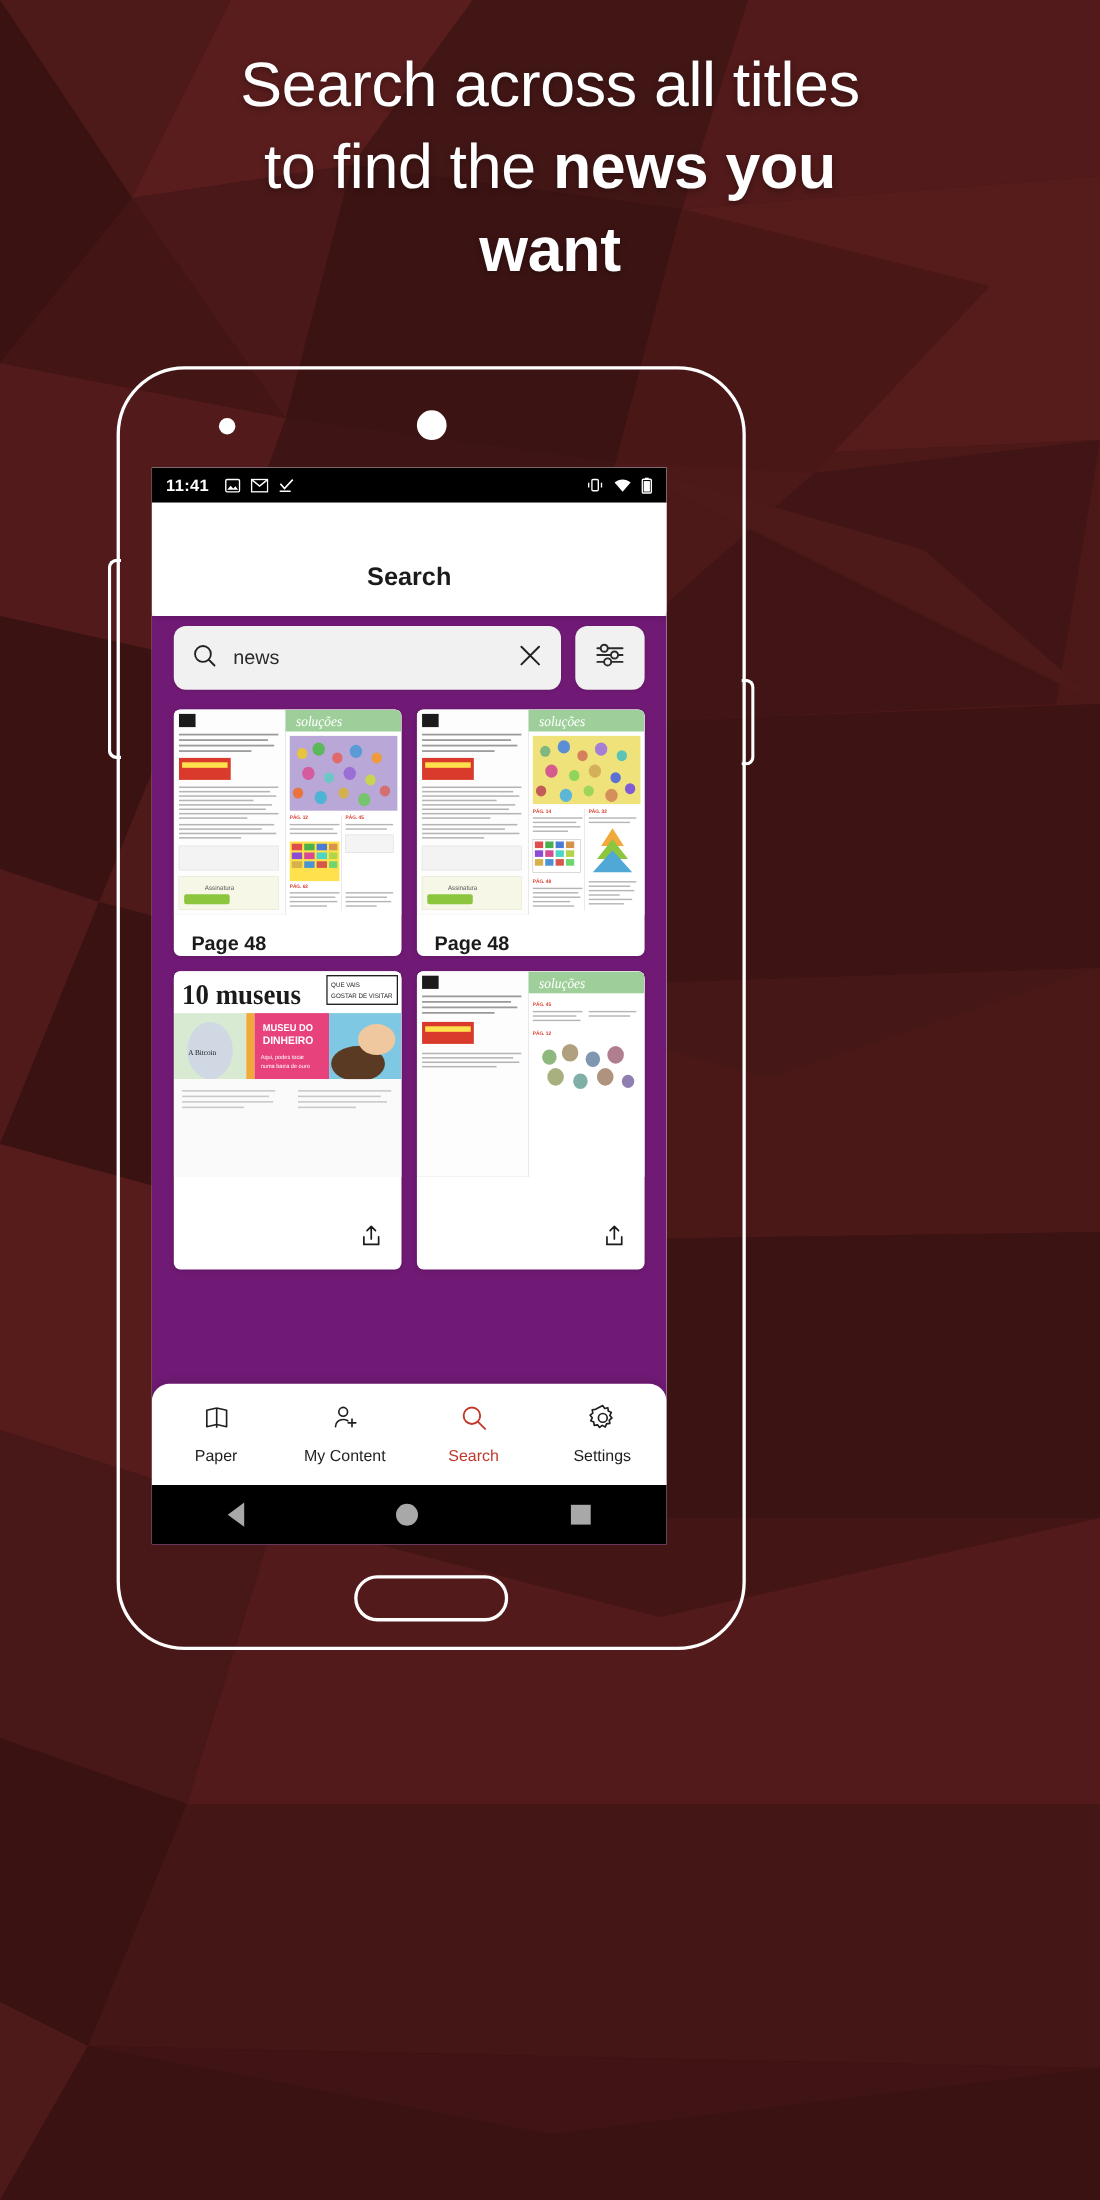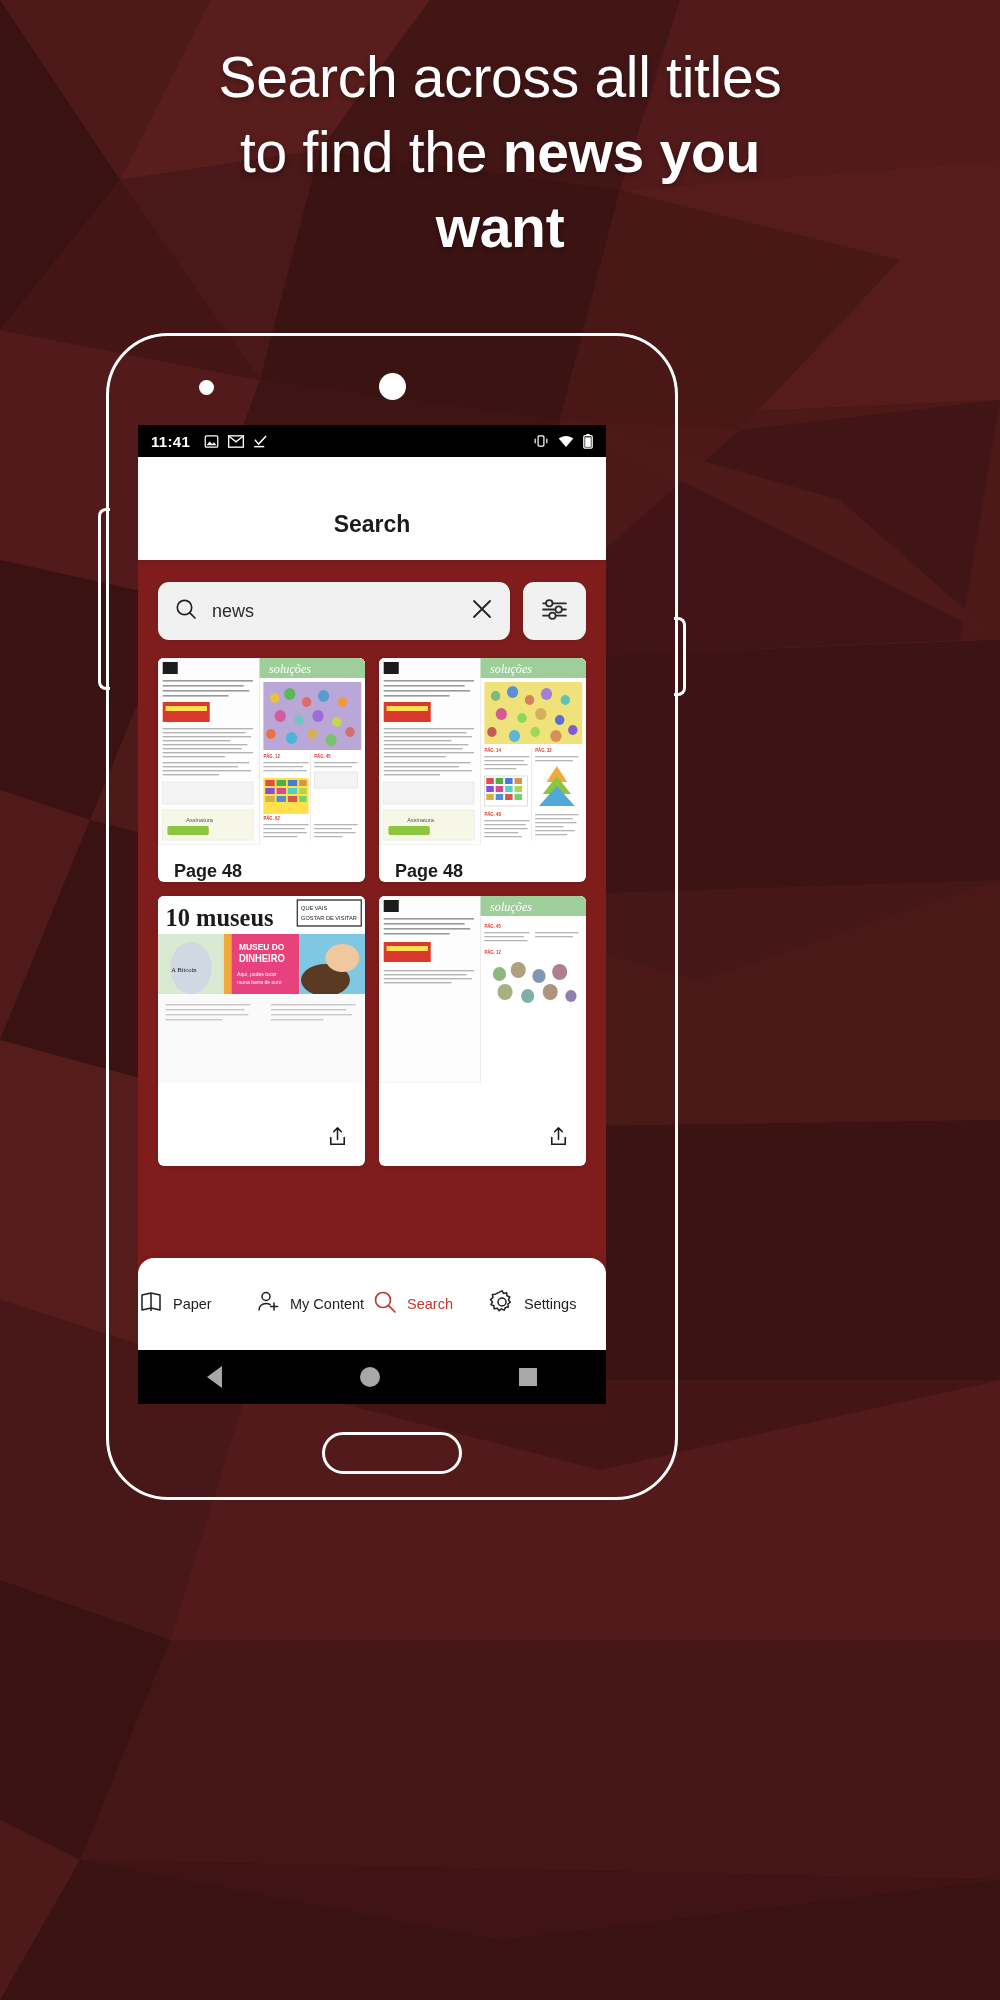--- a/index.html
+++ b/index.html
@@ -103,23 +103,23 @@
     padding-bottom: 22px;
     border-radius: 0 0 5px 5px;
     position: relative;
     z-index: 3;
     box-shadow: 0 2px 5px rgba(0,0,0,0.10);
   }
   .app-title { font-size: 23px; font-weight: 700; color: #1b1b1b; }
 
   
   .app-body {
-    background: #7f1d1d;
+    background: #701a75;
     height: 100%;
-    padding: 22px 20px 0 20px;
+    padding: 9px 20px 0 20px;
     position: relative;
   }
 
   .search-row { display: flex; gap: 13px; align-items: stretch; }
   .search-box {
     flex: 1;
     background: #f1f1f1;
     border-radius: 11px;
     height: 58px;
     display: flex; align-items: center;
@@ -185,21 +185,21 @@
     height: 92px;
     background: #ffffff;
     border-radius: 16px 16px 0 0;
     display: flex;
     align-items: center;
     box-shadow: 0 -2px 8px rgba(0,0,0,0.10);
     z-index: 4;
   }
   .nav-item {
     flex: 1;
-    display: flex; flex-direction: row; align-items: center; gap: 9px;
+    display: flex; flex-direction: column; align-items: center; gap: 9px;
     color: #1f1f1f;
     cursor: pointer;
   }
   .nav-label { font-size: 14.5px; }
   .nav-item.active { color: #c0392b; }
 
   
   .android-nav {
     position: absolute;
     left: 0; right: 0; bottom: 0;

